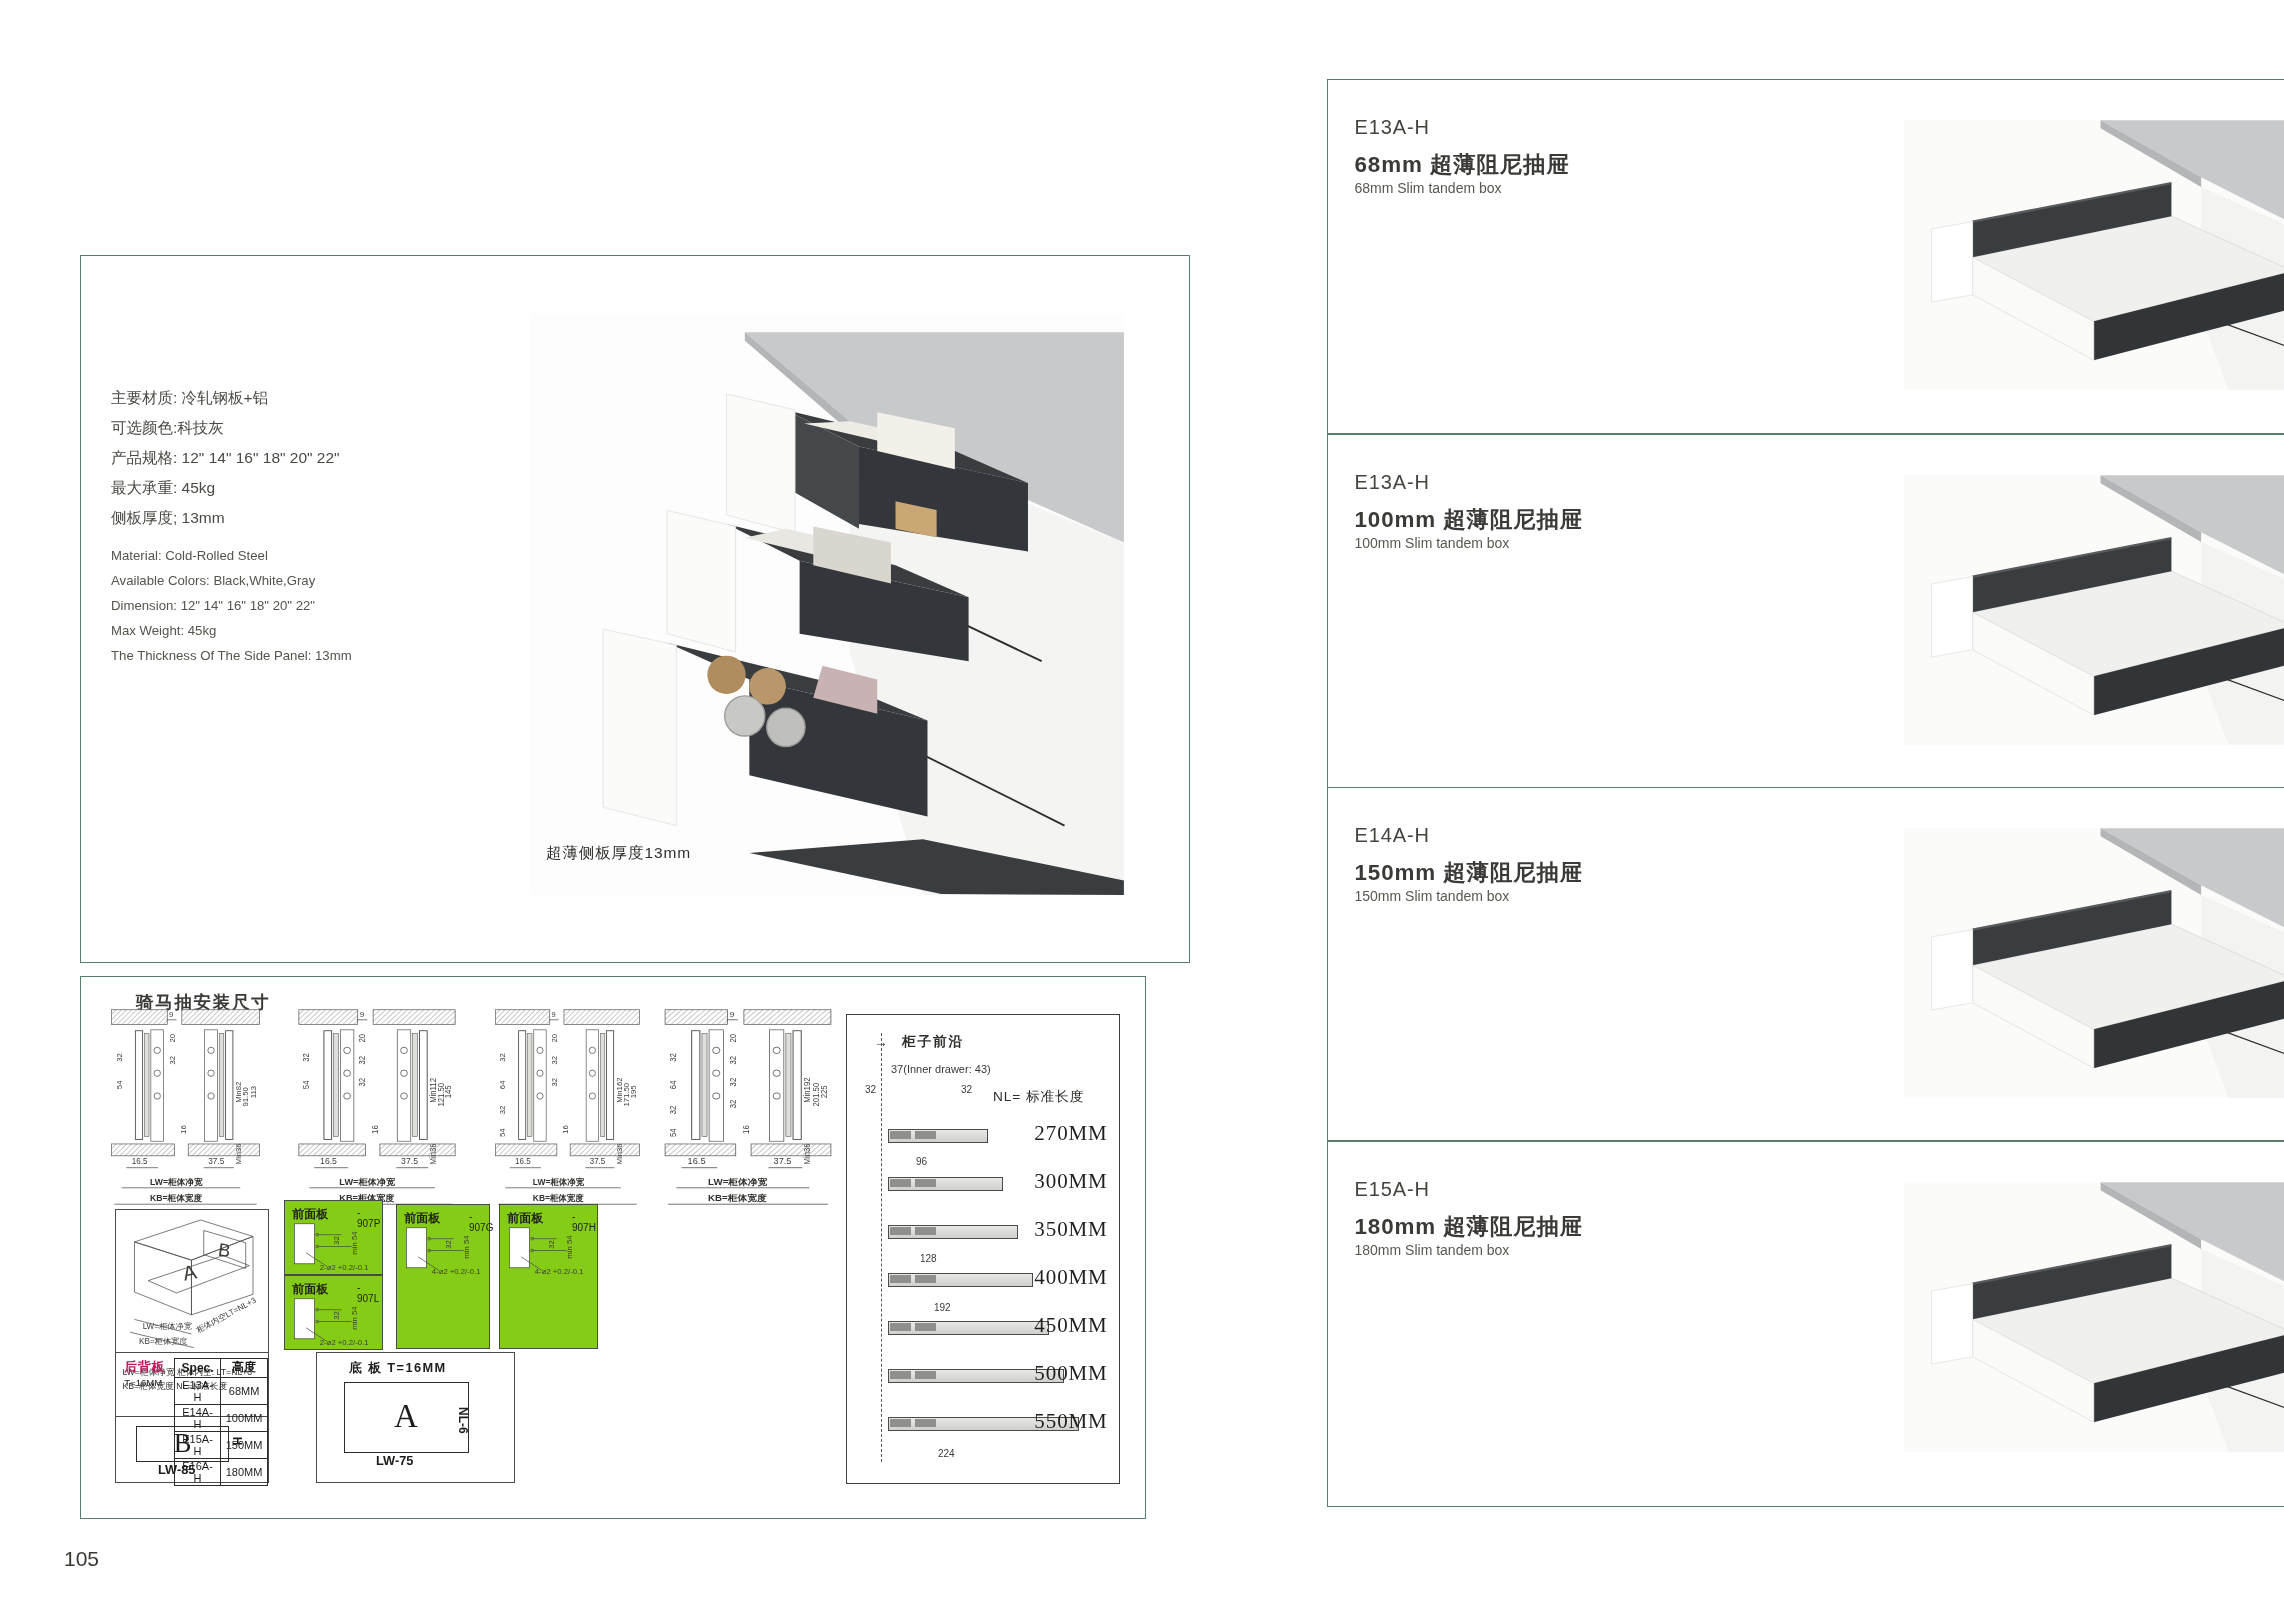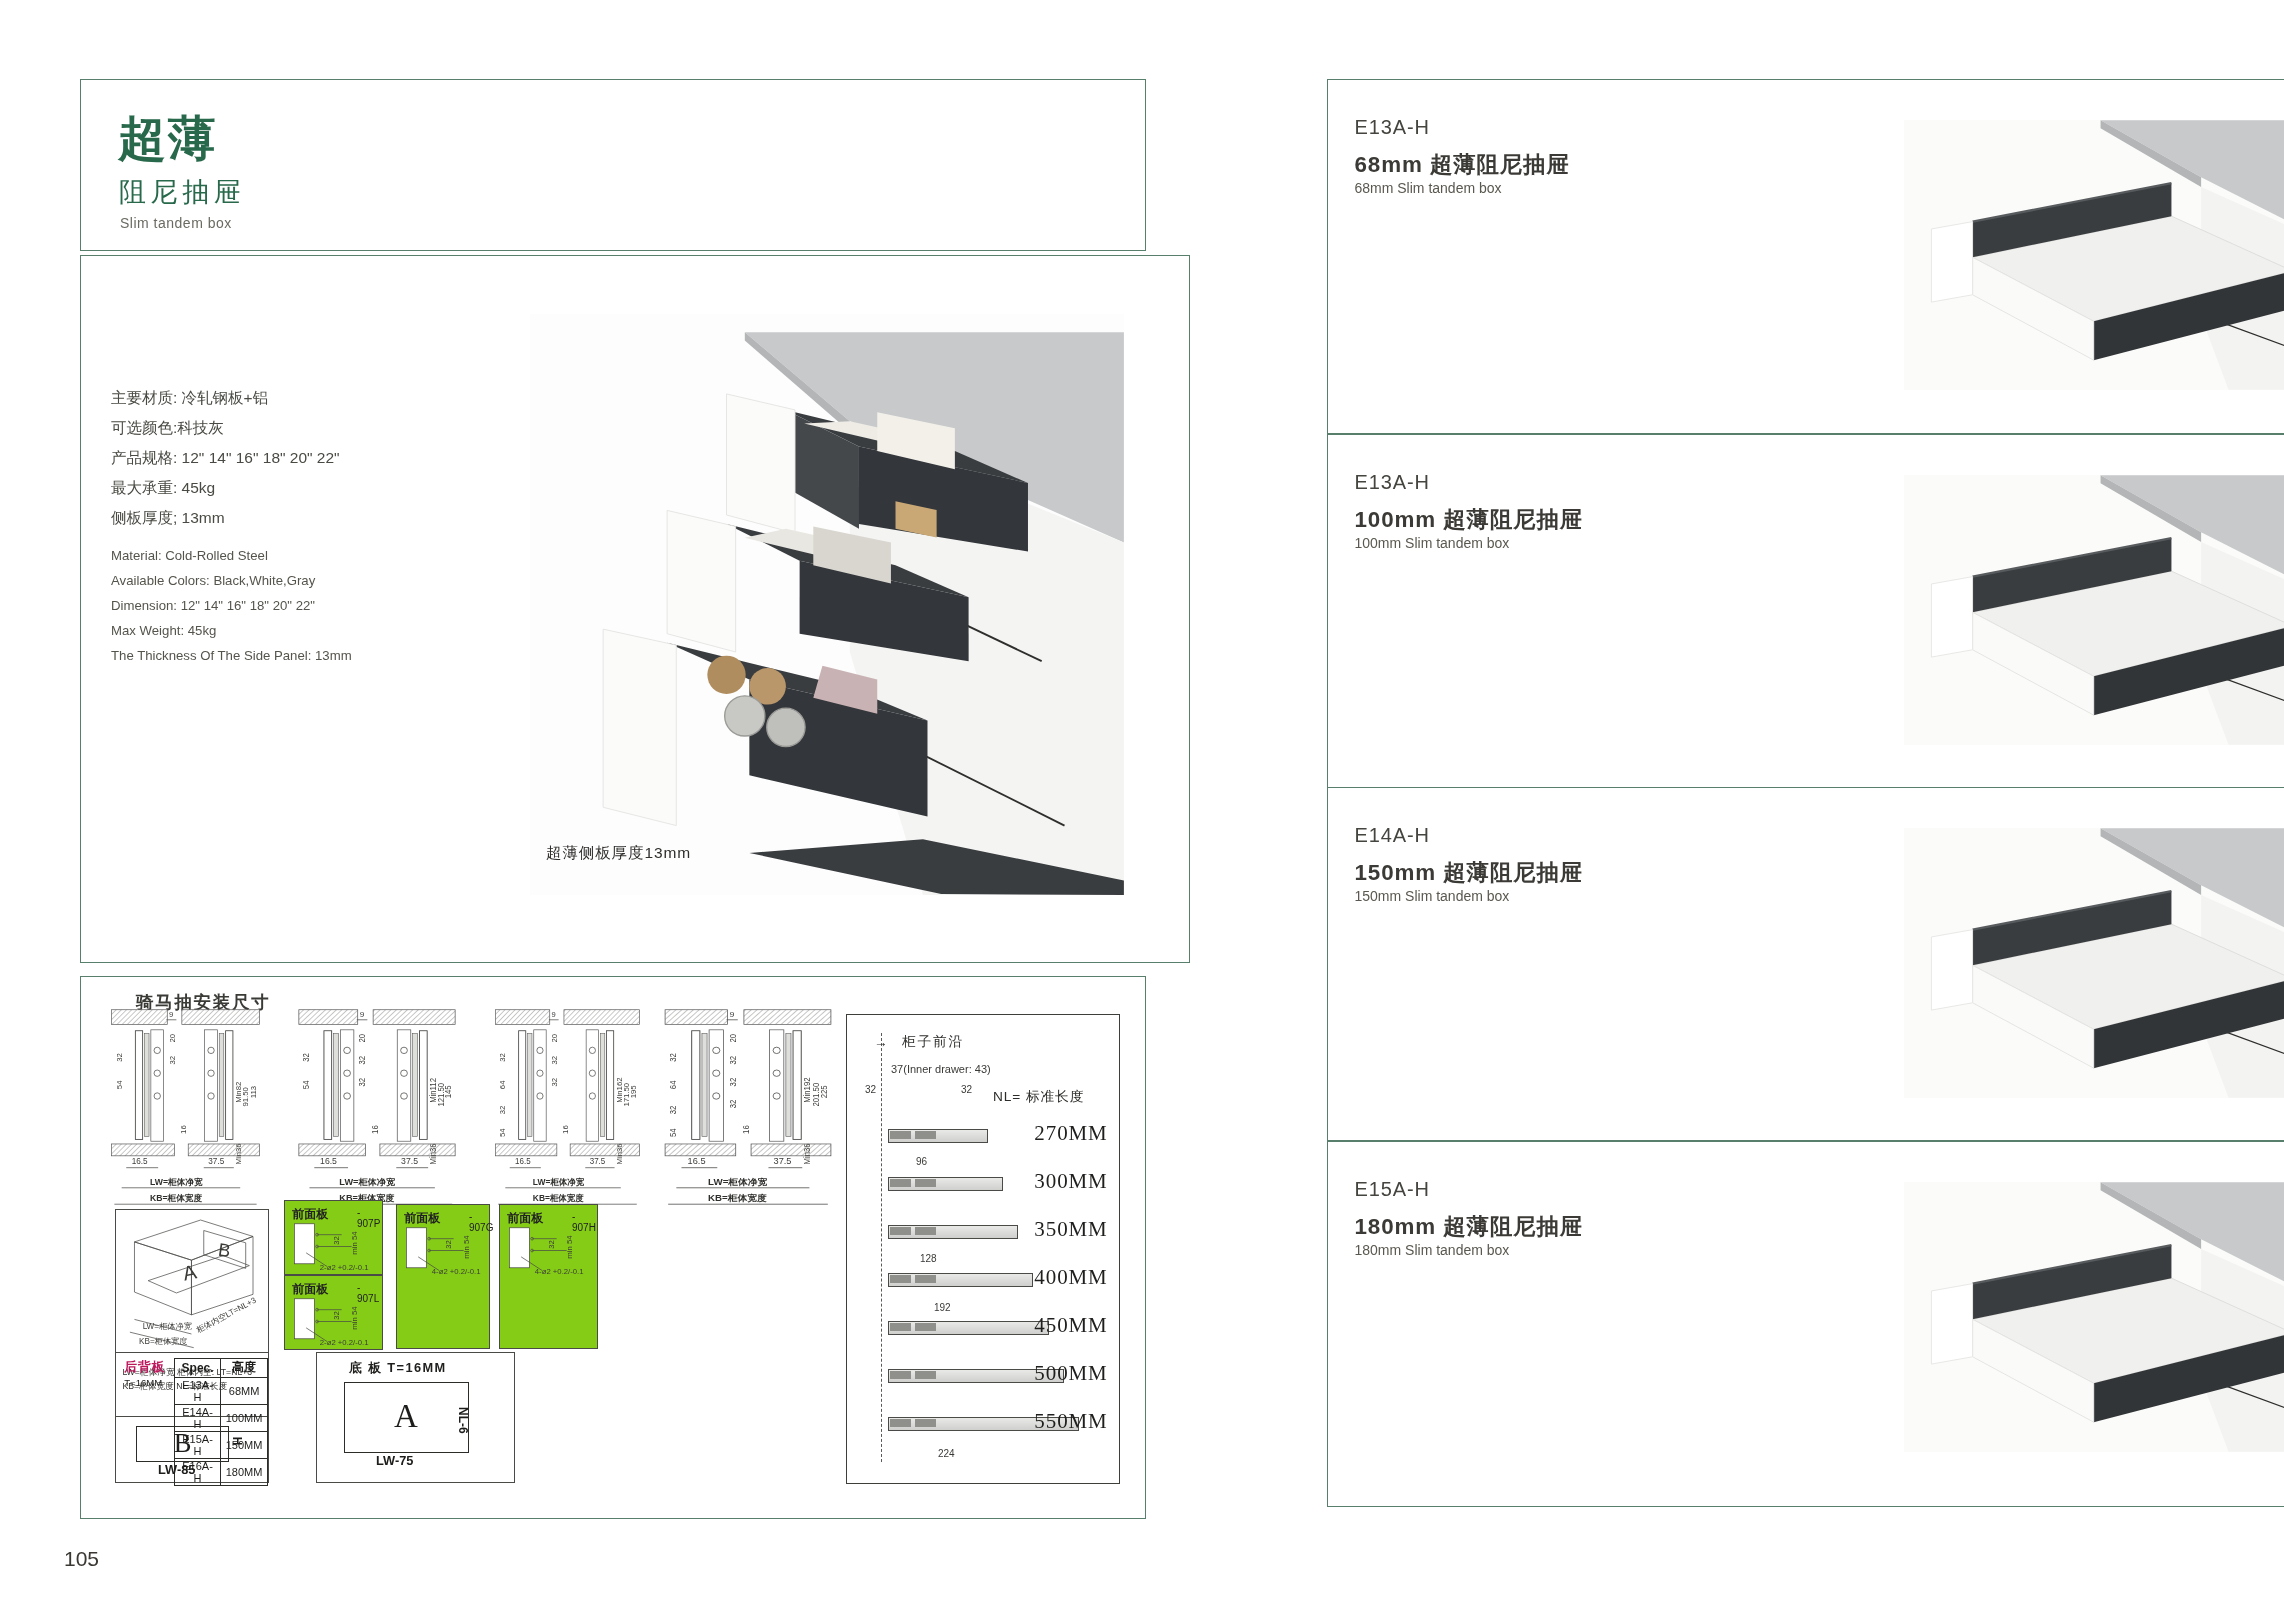--- a/index.html
+++ b/index.html
@@ -27,21 +27,21 @@
   .xsec:nth-child(4){left:562px;width:174px;}
   svg text{font-family:"Liberation Sans",sans-serif;}
   .dimtxt{font-size:17px;fill:#3d3d3a;}
   .dimtxt2{font-size:18px;fill:#3d3d3a;}
   .lwkb{font-size:19px;fill:#2f2f2c;font-weight:bold;}
   .drawline{stroke:#4a4a47;stroke-width:1.6;fill:none;}
   .railline{stroke:#3f3f3c;stroke-width:1.8;fill:#ffffff;}
   
   .nl-panel{position:absolute;left:765px;top:37px;width:272px;height:468px;border:1.4px solid #3e3e3b;background:#fff;}
   .nl-dashline{position:absolute;left:34px;top:18px;height:429px;border-left:1.4px dashed #5a5a56;}
-  .nl-front{position:absolute;left:55px;top:18px;font-size:13.7px;font-weight:normal;color:#2f2f2c;letter-spacing:1.8px;}
+  .nl-front{position:absolute;left:55px;top:18px;font-size:13.7px;font-weight:bold;color:#2f2f2c;letter-spacing:1.8px;}
   .nl-arrow{position:absolute;left:27px;top:20px;font-size:13.7px;color:#2f2f2c;}
   .nl-offset{position:absolute;left:44px;top:48px;font-size:11px;color:#3a3a37;}
   .nl-32a{position:absolute;left:18px;top:69px;font-size:10px;color:#3a3a37;}
   .nl-32b{position:absolute;left:114px;top:69px;font-size:10px;color:#3a3a37;}
   .nl-std{position:absolute;left:146px;top:73px;font-size:13.7px;color:#2c2c29;letter-spacing:0.9px;}
   .nl-rows{position:absolute;left:13.7px;top:100px;width:247px;}
   .nl-item{position:relative;height:48px;}
   .nl-bar{position:absolute;left:27px;top:13.7px;height:12.8px;border:0.9px solid #4a4a47;background:linear-gradient(#e9e9e7,#cfcfcd);}
   .nl-bar:before{content:"";position:absolute;left:1.8px;top:1.8px;width:21px;height:7.3px;background:#8f8f8c;}
   .nl-bar:after{content:"";position:absolute;left:26.5px;top:1.8px;width:21px;height:7.3px;background:#8f8f8c;}
@@ -94,25 +94,20 @@
   .p-code{position:absolute;left:26.5px;top:36px;font-size:20px;color:#45443f;letter-spacing:0.9px;}
   .p-cn{position:absolute;left:26.5px;top:69px;font-size:22.4px;font-weight:600;color:#3b3a36;letter-spacing:0.9px;}
   .p-en{position:absolute;left:26.5px;top:100px;font-size:14px;color:#5a584f;}
   .p-img{position:absolute;right:24px;top:40px;width:464px;height:270px;background:#fbfbfa;}
 </style>
 </head>
 <body>
 
 <div class="canvas">
 
-  <div class="gbox" style="left:80px;top:79px;width:1064px;height:170px;">
-    <div class="abs t-main" style="left:37px;top:26.5px;">超薄</div>
-    <div class="abs t-sub" style="left:38px;top:94px;">阻尼抽屉</div>
-    <div class="abs t-en" style="left:39px;top:135px;">Slim tandem box</div>
-  </div>
 
   <div class="gbox" style="left:80px;top:255px;width:1064px;height:706px;padding-left:44px;">
     <div class="abs spec-cn" style="left:30px;top:127px;width:411px;">
 
     <div class="spec-line">主要材质: 冷轧钢板+铝</div>
         <div class="spec-line">可选颜色:科技灰</div>
         <div class="spec-line">产品规格: 12" 14" 16" 18" 20" 22"</div>
         <div class="spec-line">最大承重: 45kg</div>
         <div class="spec-line">侧板厚度; 13mm</div>
       </div>

